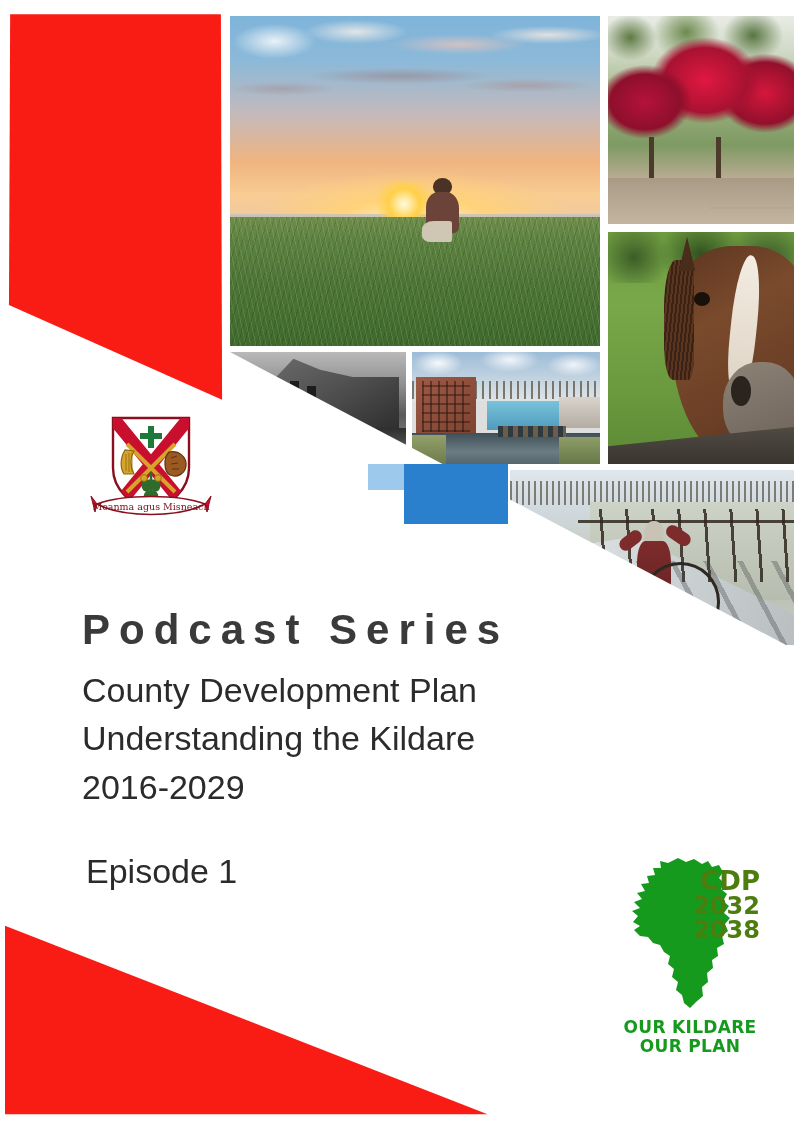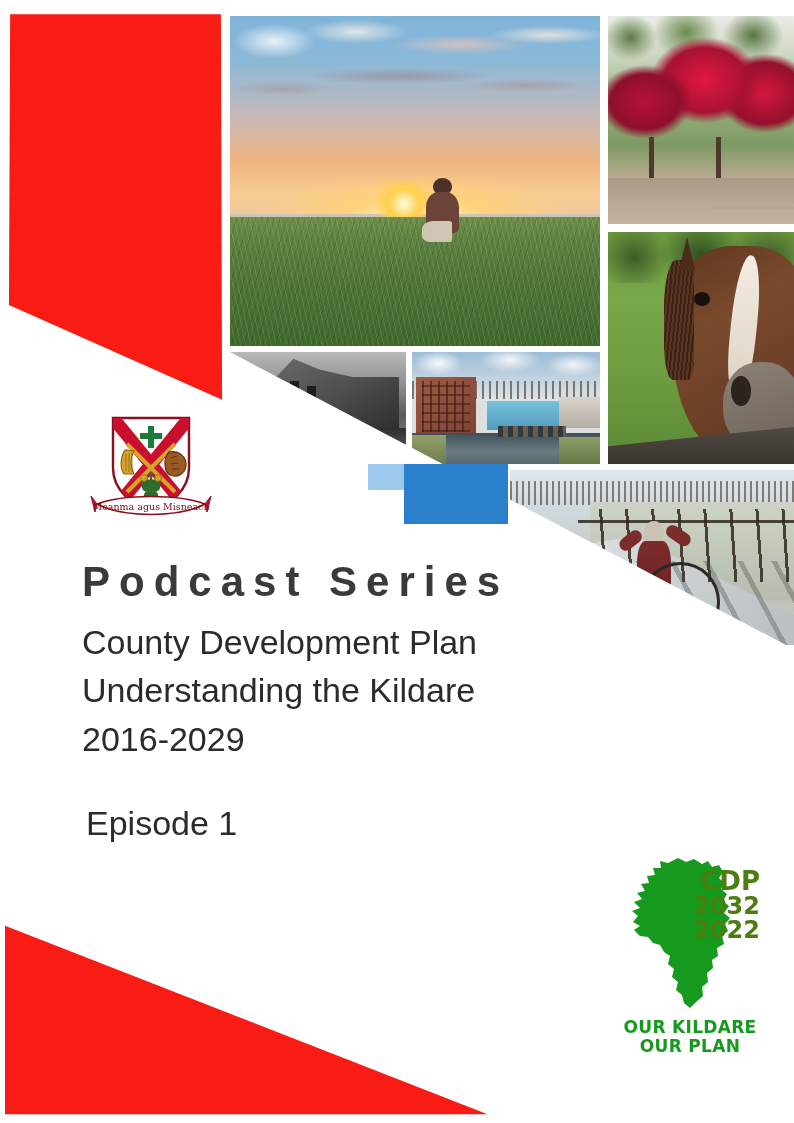--- a/index.html
+++ b/index.html
@@ -365,21 +365,21 @@
   #coat-of-arms {
     position: absolute;
     left: 89px; top: 408px;
     width: 124px; height: 122px;
   }
 
   
   #text-block {
     position: absolute;
     left: 82px;
-    top: 560px;
+    top: 608px;
     width: 540px;
   }
   #podcast-series {
     margin: 0;
     font-size: 42px;
     font-weight: 700;
     letter-spacing: 9px;
     color: #3a3a3a;
     line-height: 1.05;
   }
@@ -598,21 +598,21 @@
           L105 68 L108 75 L102 80 L104 88 L97 92 L98 100 L92 104
           L93 112 L87 117 L88 126 L82 131 L83 140 L76 146 L70 152
           L64 147 L62 139 L56 134 L58 126 L52 121 L54 113 L48 108
           L50 100 L44 96 L40 89 L33 87 L28 81 L20 80 L14 74 L20 70
           L13 66 L18 60 L12 55 L20 52 L14 46 L22 43 L17 37 L25 35
           L21 28 L29 27 L27 20 L35 19 L33 12 L41 12 L40 5 L48 7 Z"></path>
       </svg>
       <div id="cdp-map-text">
         <span class="cdp-abbr">CDP</span>
         <span class="cdp-y1">2032</span>
-        <span class="cdp-y2">2022</span>
+        <span class="cdp-y2">2038</span>
       </div>
     </div>
     <div id="cdp-tagline">
       <div>OUR KILDARE</div>
       <div>OUR PLAN</div>
     </div>
   </div>
 
 </div>
 

